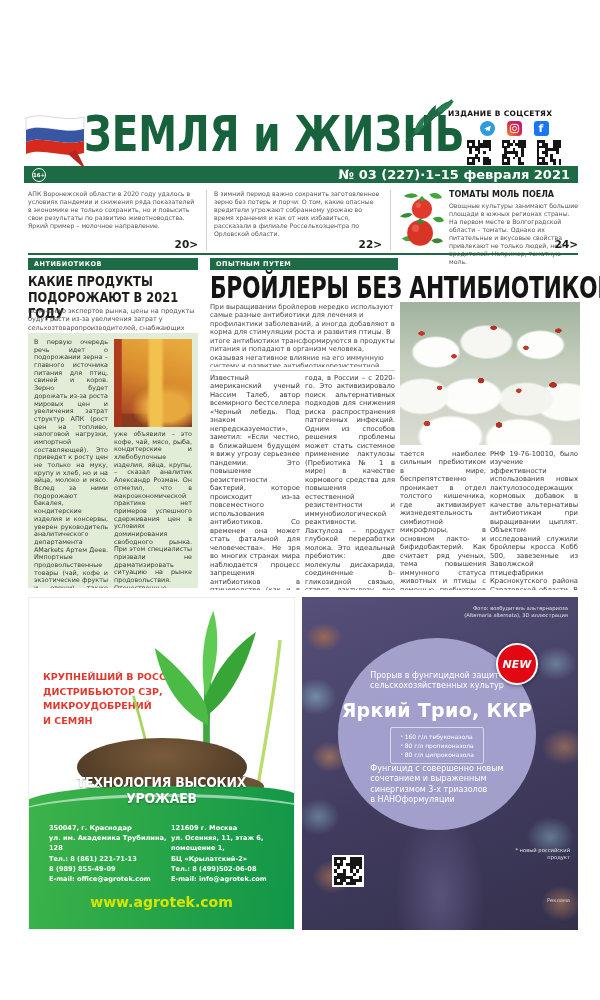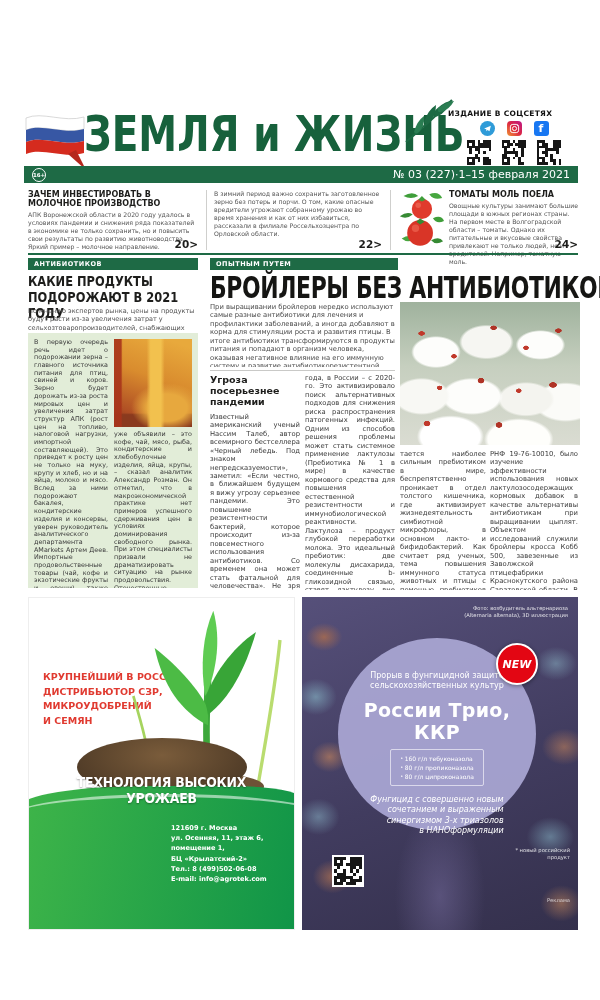--- a/index.html
+++ b/index.html
@@ -25,21 +25,21 @@
   .qr{width:25px;height:25px;background:#fff;display:grid;
       grid-template-rows:repeat(9,1fr);grid-template-columns:repeat(9,1fr);}
   .qr i{display:block;}
 
   
   .issue-bar{left:24px;top:166px;width:554px;height:17px;background:#1e6a45;color:#fff;
              display:flex;align-items:center;padding:0 8px;box-sizing:border-box;}
   .age{width:12px;height:12px;border:1px solid #fff;border-radius:50%;font-size:5.5px;
        display:flex;align-items:center;justify-content:center;font-weight:bold;flex:0 0 auto;}
   .bar-center{position:absolute;left:0;right:0;text-align:center;font-size:8.5px;font-weight:bold;letter-spacing:.4px;}
-  .issue-no{margin-left:auto;font-size:11px;font-weight:normal;position:relative;}
+  .issue-no{margin-left:auto;font-size:13px;font-weight:bold;position:relative;}
 
   
   .brief{top:190px;height:62px;}
   .brief h3{margin:0 0 3px 0;font-size:8px;line-height:1.15;color:#1d1d1b;}
   .brief p{margin:0;font-size:6.2px;line-height:1.28;color:#555;}
   .vdiv{top:190px;width:1px;height:60px;background:#cfcfcd;}
   .pageref{position:absolute;right:0;bottom:2px;font-size:10.5px;font-weight:bold;color:#1d1d1b;cursor:pointer;}
   .brief3{display:flex;gap:5px;}
   .rule-green{left:28px;top:253px;width:550px;height:2px;background:#1e6a45;}
 
@@ -135,21 +135,21 @@
               align-items:center;text-align:center;padding-top:33px;box-sizing:border-box;color:#fff;}
   .bet-new{position:absolute;left:194px;top:46px;width:38px;height:38px;border-radius:50%;
            background:#e30613;border:2px solid #fff;color:#fff;font-size:11px;font-weight:bold;
            font-style:italic;display:flex;align-items:center;justify-content:center;
            box-shadow:0 1px 4px rgba(0,0,0,.4);}
   .bet-intro{font-size:8px;line-height:1.3;}
   .bet-product{font-size:19px;font-weight:bold;margin:7px 0 6px;letter-spacing:.3px;}
   .bet-comp{border:1px solid rgba(255,255,255,.6);border-radius:2px;padding:4px 9px;
             font-size:6px;line-height:1.5;text-align:left;}
   .bet-comp div::before{content:"• ";font-size:5px;vertical-align:1px;}
-  .bet-desc{margin-top:9px;font-size:8px;line-height:1.32;text-align:right;font-style:italic;}
+  .bet-desc{font-size:8px;line-height:1.32;text-align:left;}
   .bet-site{position:absolute;left:0;right:0;top:243px;text-align:center;color:#fff;
             font-size:11.5px;letter-spacing:.5px;cursor:pointer;}
   .bet-qr{position:absolute;left:30px;top:258px;padding:2px;background:#fff;}
   .bet-logo{position:absolute;left:0;right:0;top:264px;display:flex;justify-content:center;
             align-items:center;gap:6px;color:#fff;}
   .bet-logo-name{font-size:10.5px;font-weight:bold;line-height:1.05;text-align:left;letter-spacing:.5px;}
   .bet-foot{position:absolute;right:8px;top:250px;font-size:5.2px;color:rgba(255,255,255,.85);
             text-align:right;line-height:1.4;}
   .bet-admark{position:absolute;right:8px;top:300px;font-size:5.2px;color:rgba(255,255,255,.7);}
 </style>
@@ -444,21 +444,20 @@
         </span>
     </div>
   </div>
 
   <div class="abs issue-bar">
     <span class="age">16+</span>
     <span class="issue-no">№ 03 (227)·1–15 февраля 2021</span>
   </div>
 
   <div class="abs brief" style="left:28px;width:170px;">
-    <h3>ЗАЧЕМ ИНВЕСТИРОВАТЬ В МОЛОЧНОЕ ПРОИЗВОДСТВО</h3>
     <p>АПК Воронежской области в 2020 году удалось в условиях пандемии и снижения ряда показателей в экономике не только сохранить, но и повысить свои результаты по развитию животноводства. Яркий пример – молочное направление.</p>
     <span class="pageref">20&gt;</span>
   </div>
   <div class="abs vdiv" style="left:206px;"></div>
 
   <div class="abs brief" style="left:214px;width:168px;">
     <p>В зимний период важно сохранить заготовленное зерно без потерь и порчи. О том, какие опасные вредители угрожают собранному урожаю во время хранения и как от них избавиться, рассказали в филиале Россельхозцентра по Орловской области.</p>
     <span class="pageref">22&gt;</span>
   </div>
   <div class="abs vdiv" style="left:390px;"></div>
@@ -500,21 +499,20 @@
     </div>
   </div>
 
   <div class="abs tagbar" style="left:210px;top:258px;width:188px;">ОПЫТНЫМ ПУТЕМ</div>
   <div class="abs ma-title">БРОЙЛЕРЫ БЕЗ АНТИБИОТИКОВ</div>
   <div class="abs ma-lede">При выращивании бройлеров нередко используют самые разные антибиотики для лечения и профилактики заболеваний, а иногда добавляют в корма для стимуляции роста и развития птицы. В итоге антибиотики трансформируются в продукты питания и попадают в организм человека, оказывая негативное влияние на его иммунную систему и развитие антибиотикорезистентной микрофлоры. Наши опыты говорят о том, что без всего этого можно прекрасно обойтись.</div>
   <div class="abs photo-chickens"></div>
   <div class="abs ma-sep"></div>
 
   <div class="abs" style="left:210px;top:374px;width:90px;height:216px;overflow:hidden;">
-    <div class="subhead">Угроза посерьезнее пандемии</div>
     <div class="ma-col">Известный американский ученый Нассим Талеб, автор всемирного бестселлера «Черный лебедь. Под знаком непредсказуемости», заметил: «Если честно, в ближайшем будущем я вижу угрозу серьезнее пандемии. Это повышение резистентности бактерий, которое происходит из-за повсеместного использования антибиотиков. Со временем она может стать фатальной для человечества». Не зря во многих странах мира наблюдается процесс запрещения антибиотиков в птицеводстве (как и в животноводстве в целом): в странах ЕС с 2006</div>
   </div>
   <div class="abs ma-col" style="left:305px;top:374px;width:90px;height:216px;">года, в России – с 2020-го. Это активизировало поиск альтернативных подходов для снижения риска распространения патогенных инфекций. Одним из способов решения проблемы может стать системное применение лактулозы (Пребиотика № 1 в мире) в качестве кормового средства для повышения естественной резистентности и иммунобиологической реактивности. Лактулоза – продукт глубокой переработки молока. Это идеальный пребиотик: две молекулы дисахарида, соединенные b-гликозидной связью, ставят лактулозу вне конкуренции по сравнению с другими подобными веществами. Лактулоза счи-</div>
   <div class="abs ma-col" style="left:400px;top:450px;width:86px;height:140px;">тается наиболее сильным пребиотиком в мире, беспрепятственно проникает в отдел толстого кишечника, где активизирует жизнедеятельность симбиотной микрофлоры, в основном лакто- и бифидобактерий. Как считает ряд ученых, тема повышения иммунного статуса животных и птицы с помощью пребиотиков и их комбинаций станет в ближайшие годы одним из мировых трендов. Целью нашей работы, которую выполняли по гранту</div>
   <div class="abs ma-col" style="left:490px;top:450px;width:88px;height:140px;">
     <span>РНФ 19-76-10010, было изучение эффективности использования новых лактулозосодержащих кормовых добавок в качестве альтернативы антибиотикам при выращивании цыплят. Объектом исследований служили бройлеры кросса Кобб 500, завезенные из Заволжской птицефабрики Краснокутского района Саратовской области. В экспериментальной работе мы использовали новые кормовые добавки на основе лактулозы.</span>
     
   </div>
 
   <div class="abs ad-left">
@@ -529,36 +527,42 @@
       <ellipse cx="60" cy="140" rx="42" ry="10" fill="#6e5236"></ellipse>
       <path d="M60 138 C58 102 59 82 60 62" stroke="#3da83b" stroke-width="5" stroke-linecap="round" fill="none"></path>
       <path d="M60 94 C40 84 26 64 20 36 C38 50 54 68 60 82 Z" fill="#4cbb45"></path>
       <path d="M60 86 C76 74 88 52 96 24 C78 36 62 58 58 76 Z" fill="#38a537"></path>
       <path d="M58 72 C54 50 56 26 64 8 C70 30 66 52 60 68 Z" fill="#5ecc52"></path>
     </svg>
 
     <div class="soil"></div>
     <div class="ad-green"></div>
     <div class="agro-banner">ТЕХНОЛОГИЯ ВЫСОКИХ УРОЖАЕВ</div>
+    <div class="agro-addr preline" style="left:20px;">350047, г. Краснодар
+ул. им. Академика Трубилина, 128
+Тел.: 8 (861) 221-71-13
+8 (989) 855-49-09
+E-mail: office@agrotek.com</div>
     <div class="agro-addr preline" style="left:142px;">121609 г. Москва
 ул. Осенняя, 11, этаж 6,
 помещение 1,
 БЦ «Крылатский-2»
 Тел.: 8 (499)502-06-08
 E-mail: info@agrotek.com</div>
+    <div class="agro-site">www.agrotek.com</div>
   </div>
 
   <div class="abs ad-right">
     <div class="bet-caption preline">Фото: возбудитель альтернариоза
 (Alternaria alternata), 3D иллюстрация</div>
 
     <div class="bet-circle">
       <div class="bet-intro preline">Прорыв в фунгицидной защите
 сельскохозяйственных культур</div>
-      <div class="bet-product">России Трио, ККР</div>
+      <div class="bet-product">Яркий Трио, ККР</div>
       <div class="bet-comp">
         <div>160 г/л тебуконазола</div>
         <div>80 г/л пропиконазола</div>
         <div>80 г/л ципроконазола</div>
       </div>
       <div class="bet-desc preline">Фунгицид с совершенно новым
 сочетанием и выраженным
 синергизмом 3-х триазолов
 в НАНОформуляции</div>
     </div>

